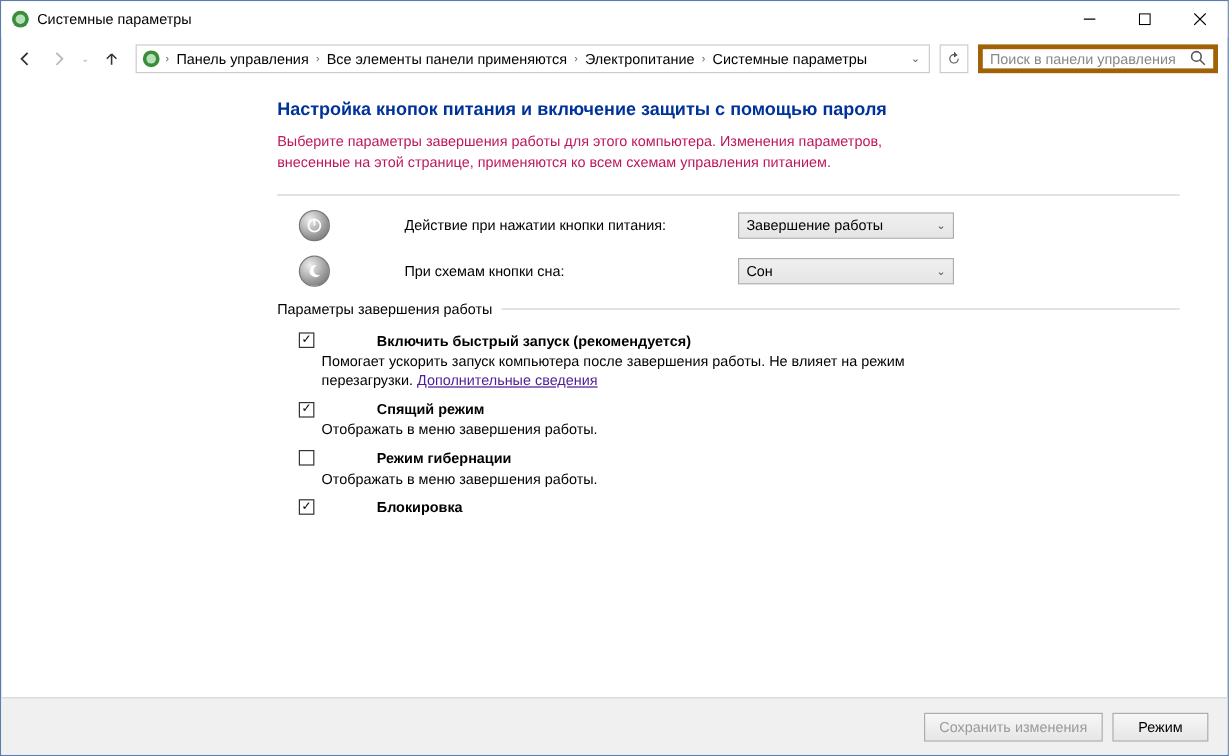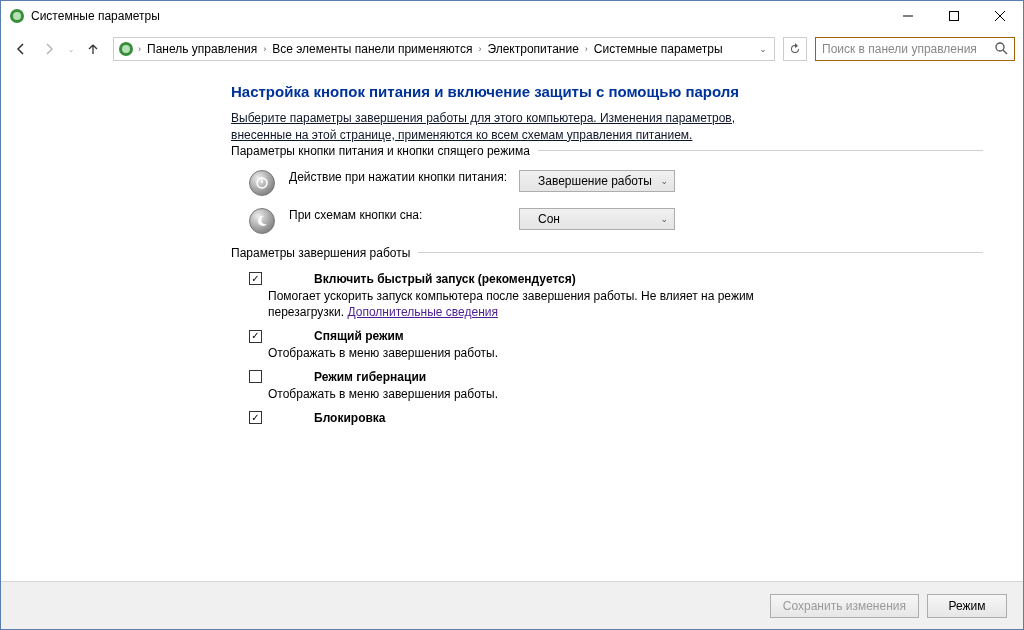--- a/index.html
+++ b/index.html
@@ -15,35 +15,35 @@
 .nav-arrow.disabled { color: #b8b8b8; }
 .nav-dd { width: 12px; display: flex; align-items: center; justify-content: center; color: #b8b8b8; font-size: 8px; }
 .nav-up { width: 24px; height: 24px; display: flex; align-items: center; justify-content: center; color: #555; }
 .addr { flex: 1; height: 24px; border: 1px solid #ccc; display: flex; align-items: center; padding: 0 2px; margin: 0 4px; }
 .addr .crumb-icon { width: 16px; height: 16px; margin: 0 2px; }
 .addr .crumb { padding: 0 4px; color: #000; white-space: nowrap; }
 .addr .sep { color: #606060; font-size: 9px; padding: 0 2px; }
 .addr .spacer { flex: 1; }
 .addr .addr-dd { width: 18px; display: flex; align-items: center; justify-content: center; color: #606060; font-size: 9px; }
 .refresh { width: 24px; height: 24px; border: 1px solid #ccc; display: flex; align-items: center; justify-content: center; margin-right: 4px; }
-.search { width: 200px; height: 24px; border: 1px solid #a16207; display: flex; align-items: center; padding: 0 6px; color: #7a7a7a; }
+.search { width: 200px; height: 24px; border: 4px solid #a16207; display: flex; align-items: center; padding: 0 6px; color: #7a7a7a; }
 .search input::placeholder { color: #888; }
 .search input { border: none; outline: none; flex: 1; font-size: 12px; font-style: normal; background: transparent; }
 .search .sicon { width: 14px; color: #555; }
 .content { flex: 1; overflow: auto; padding: 16px 40px 0 230px; }
 .heading { color: #003399; font-size: 15px; font-weight: 700; margin-bottom: 10px; }
-.subtext { font-size: 12px; color: #0f172a; line-height: 1.4; max-width: 560px; text-decoration: underline; }
+.subtext { font-size: 12px; color: #be185d; line-height: 1.4; margin-bottom: 18px; max-width: 560px; }
 .section-header { display: flex; align-items: center; margin-bottom: 12px; }
 .section-header .lbl { font-size: 12px; color: #000; margin-right: 8px; }
 .section-header .line { flex: 1; height: 1px; background: #d0d0d0; }
-.row { display: flex; margin-bottom: 12px; padding-left: 18px; }
+.row { display: flex; align-items: center; margin-bottom: 12px; padding-left: 18px; gap: 48px; }
 .icon-circle { width: 26px; height: 26px; border-radius: 50%; background: radial-gradient(circle at 35% 30%, #eee 0%, #999 60%, #666 100%); border: 1px solid #777; display: flex; align-items: center; justify-content: center; margin-right: 14px; }
 .icon-circle svg { width: 14px; height: 14px; }
 .row-label { width: 230px; font-size: 12px; }
-.dropdown { width: 156px; height: 22px; border: 1px solid #adadad; background: linear-gradient(#f0f0f0, #e5e5e5); display: flex; align-items: center; padding: 0 18px; font-size: 12px; position: relative; }
+.dropdown { width: 180px; height: 22px; border: 1px solid #adadad; background: linear-gradient(#f0f0f0, #e5e5e5); display: flex; align-items: center; padding: 0 6px; font-size: 12px; position: relative; }
 .dropdown .dd-arrow { position: absolute; right: 6px; font-size: 9px; color: #555; }
 .check-group { padding-left: 18px; }
 .check-item { margin-bottom: 8px; }
 .check-line { display: flex; align-items: center; }
 .checkbox { width: 13px; height: 13px; border: 1px solid #333; margin-right: 6px; display: flex; align-items: center; justify-content: center; font-size: 10px; line-height: 1; }
 .check-label { font-weight: bold; font-size: 12px; padding-left: 46px; }
 .check-desc { font-size: 12px; padding-left: 19px; margin-top: 2px; line-height: 1.4; max-width: 540px; }
 .linkish { color: #4c1d95; text-decoration: underline; }
 .footer { height: 48px; border-top: 1px solid #d8d8d8; display: flex; align-items: center; justify-content: flex-end; padding: 0 16px; gap: 8px; background: #f0f0f0; }
 .btn { min-width: 120px; height: 24px; border: 1px solid #adadad; background: linear-gradient(#f7f7f7, #e6e6e6); font-size: 12px; display: flex; align-items: center; justify-content: center; padding: 0 12px; }
@@ -127,21 +127,20 @@
           <line x1="9" y1="9" x2="13" y2="13" stroke="#555" stroke-width="1.3"></line>
         </svg></span>
   </div>
 </div>
 
 <div class="content">
   <div class="heading">Настройка кнопок питания и включение защиты с помощью пароля</div>
   <div class="subtext">Выберите параметры завершения работы для этого компьютера. Изменения параметров, внесенные на этой странице, применяются ко всем схемам управления питанием.</div>
 
   <div class="section-header">
-    <span class="lbl">Параметры кнопки питания и кнопки спящего режима</span>
     <span class="line"></span>
   </div>
 
   <div class="row">
     <span class="icon-circle">
         <svg viewBox="0 0 14 14">
           <circle cx="7" cy="7" r="5" fill="none" stroke="#fff" stroke-width="1.5"></circle>
           <line x1="7" y1="1" x2="7" y2="7" stroke="#fff" stroke-width="1.5"></line>
         </svg>
       </span>

